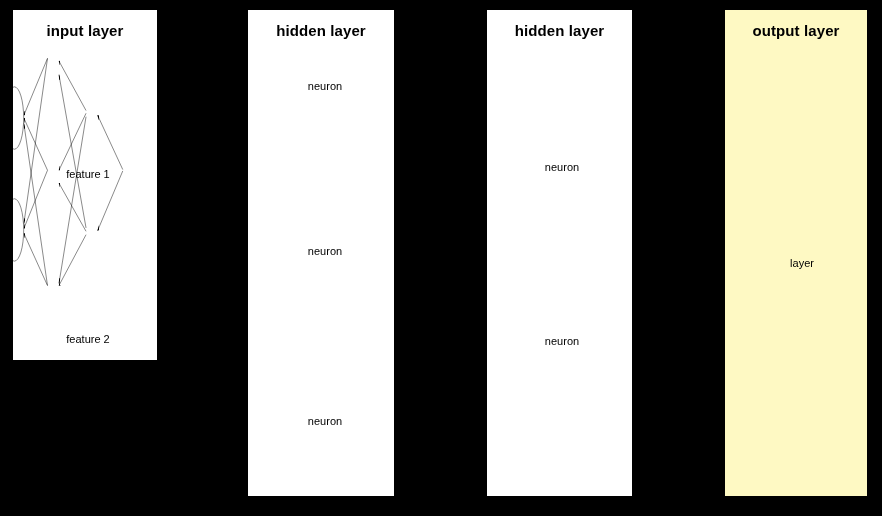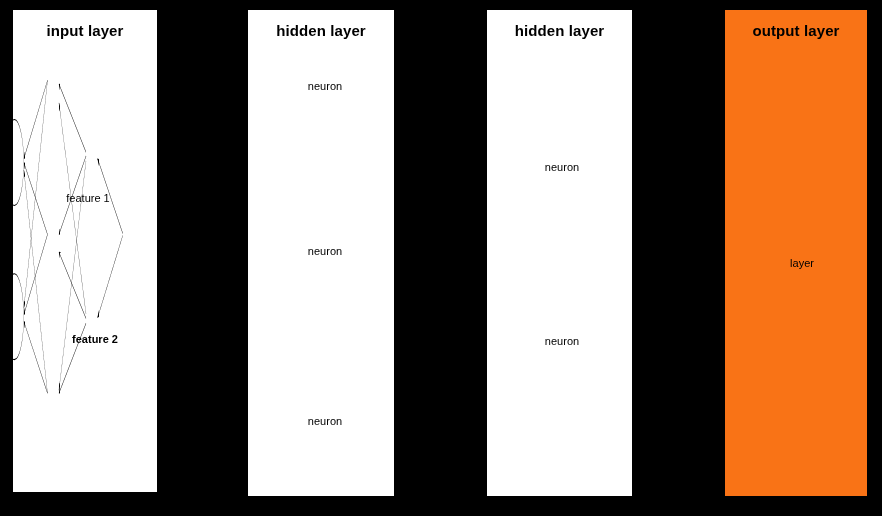--- a/index.html
+++ b/index.html
@@ -26,21 +26,21 @@
     z-index: 1;
   }
 
   
   .panel {
     position: absolute;
     z-index: 2;
     background: #ffffff;
     overflow: hidden;
   }
-  .panel.accent { background: #f97316; }
+  .panel.accent { background: #fef9c3; }
 
   .panel-title {
     position: absolute;
     left: 0;
     right: 0;
     top: 12px;
     text-align: center;
     font-size: 15px;
     font-weight: bold;
     color: #000000;
@@ -83,21 +83,21 @@
       <line x1="527" y1="163" x2="361" y2="90" stroke="#000000" stroke-width="1.1" marker-end="url(#arrow-0)"></line>
       <line x1="527" y1="167" x2="361" y2="251" stroke="#000000" stroke-width="1.1" marker-end="url(#arrow-0)"></line>
       <line x1="527" y1="172" x2="361" y2="418" stroke="#000000" stroke-width="1.1" marker-end="url(#arrow-0)"></line>
       <line x1="527" y1="336" x2="361" y2="110" stroke="#000000" stroke-width="1.1" marker-end="url(#arrow-0)"></line>
       <line x1="527" y1="341" x2="361" y2="270" stroke="#000000" stroke-width="1.1" marker-end="url(#arrow-0)"></line>
       <line x1="527" y1="346" x2="361" y2="421" stroke="#000000" stroke-width="1.1" marker-end="url(#arrow-0)"></line>
       <line x1="752" y1="250" x2="598" y2="170" stroke="#000000" stroke-width="1.1" marker-end="url(#arrow-0)"></line>
       <line x1="752" y1="252" x2="598" y2="340" stroke="#000000" stroke-width="1.1" marker-end="url(#arrow-0)"></line>
     </svg>
 
-  <div class="panel" id="panel-input" style="left: 13px; top: 10px; width: 144px; height: 482px;">
+  <div class="panel" id="panel-input" style="left: 13px; top: 10px; width: 144px; height: 350px;">
     <svg class="panel-svg" viewBox="0 0 882 516" width="882" height="516" preserveAspectRatio="none" style="left: -13px; top: -10px;">
         <defs>
           <marker id="arrow-1" markerWidth="10" markerHeight="8" refX="9" refY="4" orient="auto" markerUnits="userSpaceOnUse">
             <path d="M0,0 L10,4 L0,8 z" fill="#000000"></path>
           </marker>
         </defs>
         <line x1="291" y1="86" x2="146" y2="170" stroke="#000000" stroke-width="1.1" marker-end="url(#arrow-1)"></line>
         <line x1="291" y1="251" x2="146" y2="174" stroke="#000000" stroke-width="1.1" marker-end="url(#arrow-1)"></line>
         <line x1="291" y1="421" x2="146" y2="182" stroke="#000000" stroke-width="1.1" marker-end="url(#arrow-1)"></line>
         <line x1="291" y1="86" x2="146" y2="330" stroke="#000000" stroke-width="1.1" marker-end="url(#arrow-1)"></line>
@@ -108,22 +108,22 @@
         <line x1="527" y1="172" x2="361" y2="418" stroke="#000000" stroke-width="1.1" marker-end="url(#arrow-1)"></line>
         <line x1="527" y1="336" x2="361" y2="110" stroke="#000000" stroke-width="1.1" marker-end="url(#arrow-1)"></line>
         <line x1="527" y1="341" x2="361" y2="270" stroke="#000000" stroke-width="1.1" marker-end="url(#arrow-1)"></line>
         <line x1="527" y1="346" x2="361" y2="421" stroke="#000000" stroke-width="1.1" marker-end="url(#arrow-1)"></line>
         <line x1="752" y1="250" x2="598" y2="170" stroke="#000000" stroke-width="1.1" marker-end="url(#arrow-1)"></line>
         <line x1="752" y1="252" x2="598" y2="340" stroke="#000000" stroke-width="1.1" marker-end="url(#arrow-1)"></line>
         <ellipse cx="88" cy="174" rx="57" ry="46" fill="#ffffff" stroke="#000000" stroke-width="1.1"></ellipse>
         <ellipse cx="88" cy="339" rx="57" ry="46" fill="#ffffff" stroke="#000000" stroke-width="1.1"></ellipse>
       </svg>
     <div class="panel-title">input layer</div>
-  <div class="node-label" style="left: 75px; top: 164px; margin-top: 24px;">feature 1</div>
-      <div class="node-label" style="left: 82px; top: 329px; font-weight: bold;">feature 2</div>
+  <div class="node-label" style="left: 75px; top: 164px;">feature 1</div>
+      <div class="node-label" style="left: 75px; top: 329px;">feature 2</div>
     </div>
 
   <div class="panel" id="panel-hidden-1" style="left: 248px; top: 10px; width: 146px; height: 486px;">
 
     <div class="panel-title">hidden layer</div>
   <div class="node-label" style="left: 77px; top: 76px;">neuron</div>
       <div class="node-label" style="left: 77px; top: 241px;">neuron</div>
       <div class="node-label" style="left: 77px; top: 411px;">neuron</div>
     </div>
 

